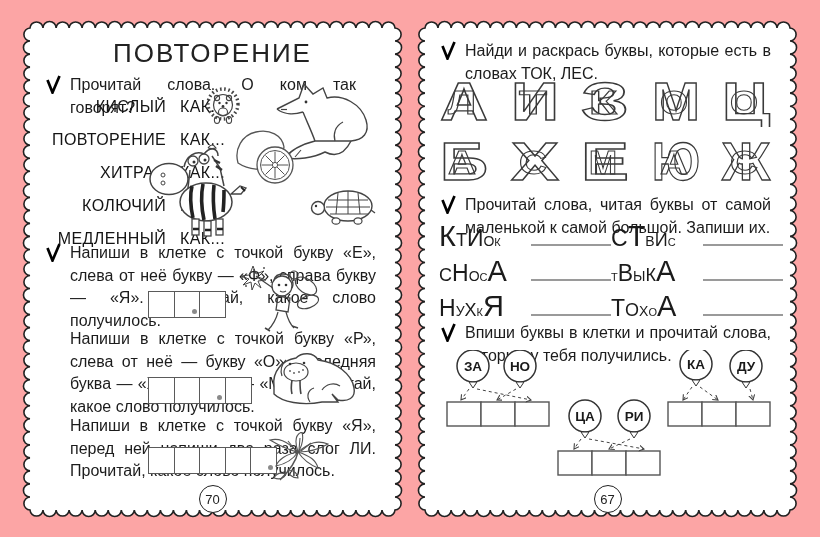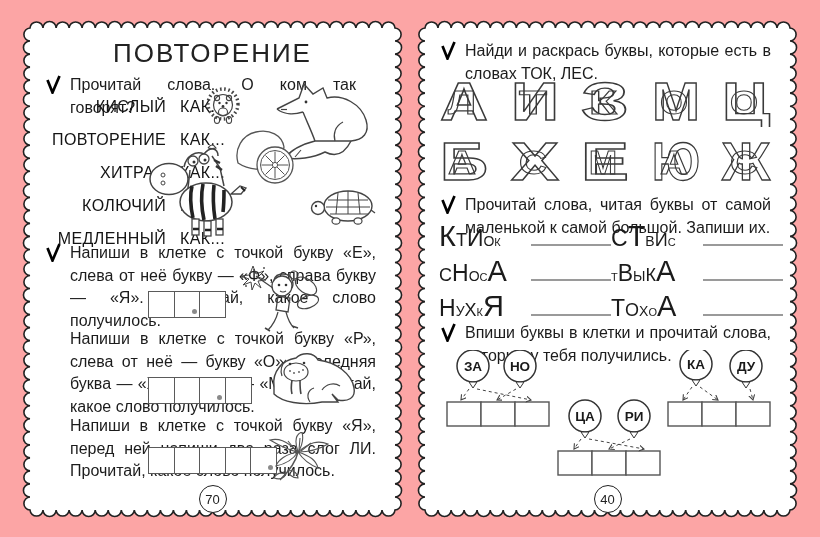--- a/index.html
+++ b/index.html
@@ -434,16 +434,16 @@
           <line x1="164" y1="89" x2="219" y2="99" stroke="#444" stroke-width="1" stroke-dasharray="3,3" marker-end="url(#ah)"></line>
           <line x1="205" y1="89" x2="184" y2="99" stroke="#444" stroke-width="1" stroke-dasharray="3,3" marker-end="url(#ah)"></line>
           <circle cx="160" cy="66" r="16" fill="#fff" stroke="#333" stroke-width="1.5"></circle>
           <text x="160" y="71" text-anchor="middle" font-size="13.5" font-weight="bold" fill="#1a1a1a">ЦА</text>
           <path d="M156,82 L160,88 L164,82 Z" fill="#fff" stroke="#333" stroke-width="1"></path>
           <circle cx="209" cy="66" r="16" fill="#fff" stroke="#333" stroke-width="1.5"></circle>
           <text x="209" y="71" text-anchor="middle" font-size="13.5" font-weight="bold" fill="#1a1a1a">РИ</text>
           <path d="M205,82 L209,88 L213,82 Z" fill="#fff" stroke="#333" stroke-width="1"></path>
         </svg>
 
-      <div class="page-num">40</div>
+      <div class="page-num">67</div>
     </div>
   </div>
 </div>
 
 </body></html>

